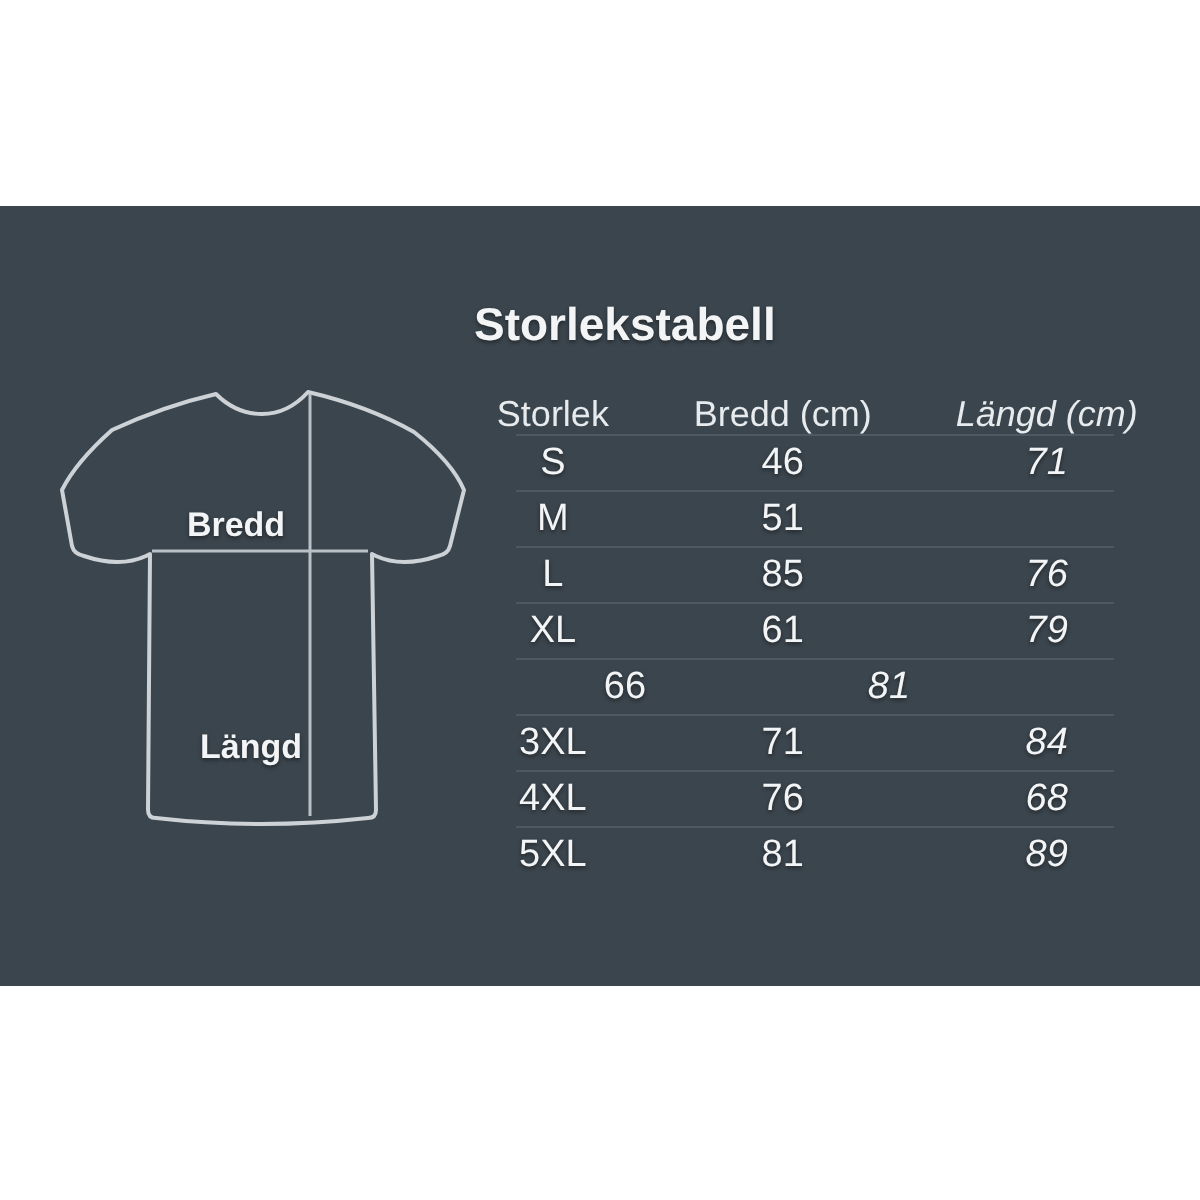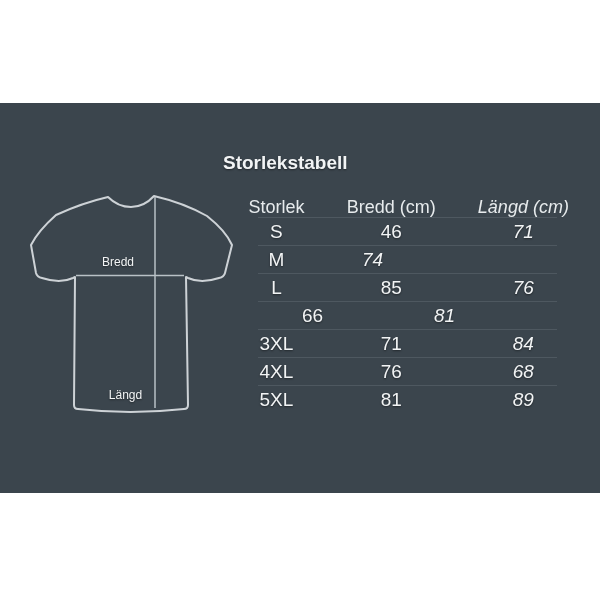--- a/index.html
+++ b/index.html
@@ -31,34 +31,35 @@
     stroke-linejoin: round;
     stroke-linecap: round;
   }
   .measure {
     stroke: var(--measure-line, #b9c1c6);
     stroke-width: 1.5;
   }
   .shirt-label {
     position: absolute;
     color: var(--text-light, #f2f4f5);
-    font-size: 12px;
+    font-size: 17px;
     line-height: 19px;
     text-align: center;
     text-shadow: 0 1px 2px rgba(0,0,0,0.45);
+    font-weight: bold;
   }
   .label-bredd { left: 88px; top: 150px; width: 60px; }
-  .label-langd { left: 95px; top: 283px; width: 61px; }
+  .label-langd { left: 95px; top: 261px; width: 61px; }
 
   
   .chart-title {
     position: absolute;
-    left: 223px; top: 49px;
+    left: 237px; top: 49px;
     color: var(--text-light, #f2f4f5);
-    font-size: 19px;
+    font-size: 23px;
     line-height: 21px;
     font-weight: bold;
     text-shadow: 0 1px 2px rgba(0,0,0,0.45);
   }
   .size-table {
     position: absolute;
     left: 237px; top: 80px;
     width: 343px;
   }
   .thead {
@@ -139,26 +140,31 @@
       <div class="cell col-length">Längd (cm)</div>
     </div>
 
     <div class="trow">
       <div class="cell col-size">S</div>
       <div class="cell col-width">46</div>
       <div class="cell col-length">71</div>
     </div>
     <div class="trow">
       <div class="cell col-size">M</div>
-      <div class="cell col-length">74</div>
+      <div class="cell col-width">51</div>
     </div>
     <div class="trow">
       <div class="cell col-size">L</div>
       <div class="cell col-width">85</div>
       <div class="cell col-length">76</div>
+    </div>
+    <div class="trow">
+      <div class="cell col-size">XL</div>
+      <div class="cell col-width">61</div>
+      <div class="cell col-length">79</div>
     </div>
     <div class="trow">
       <div class="cell col-width">66</div>
       <div class="cell col-length">81</div>
     </div>
     <div class="trow">
       <div class="cell col-size">3XL</div>
       <div class="cell col-width">71</div>
       <div class="cell col-length">84</div>
     </div>

